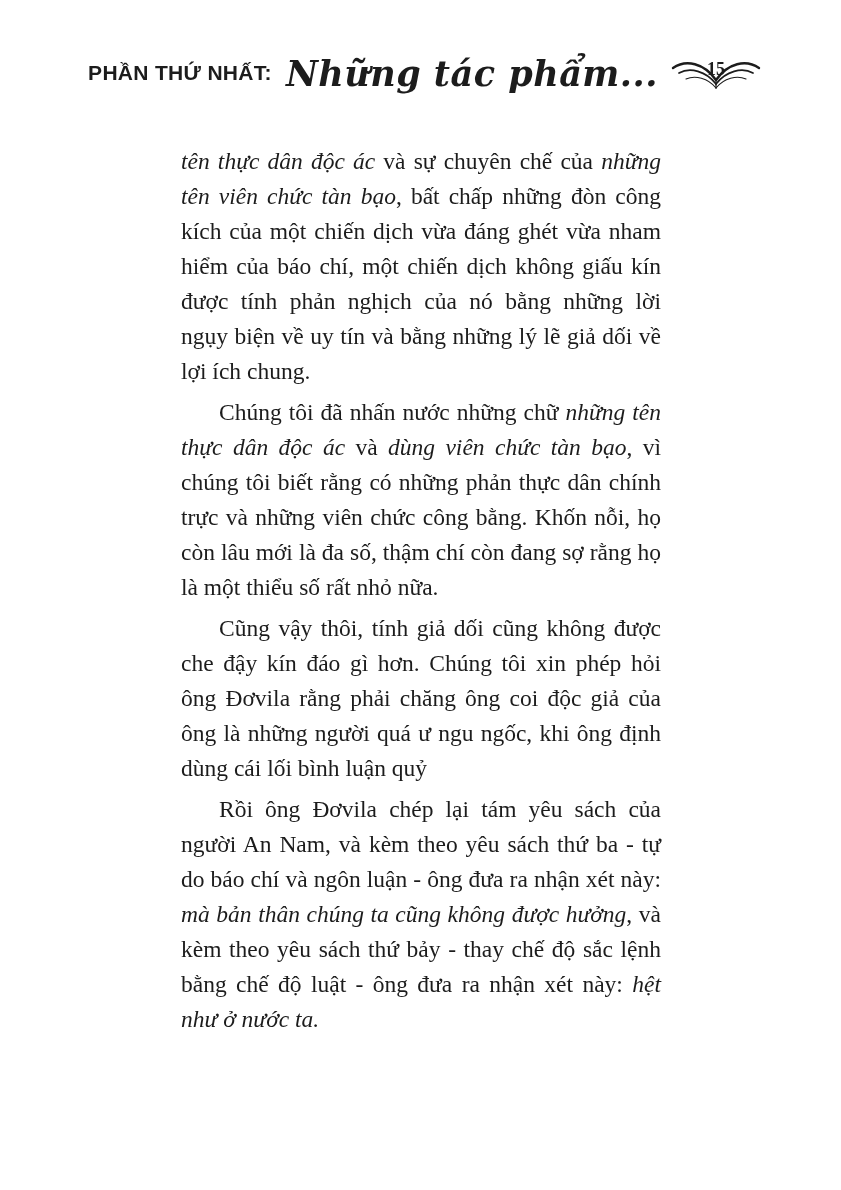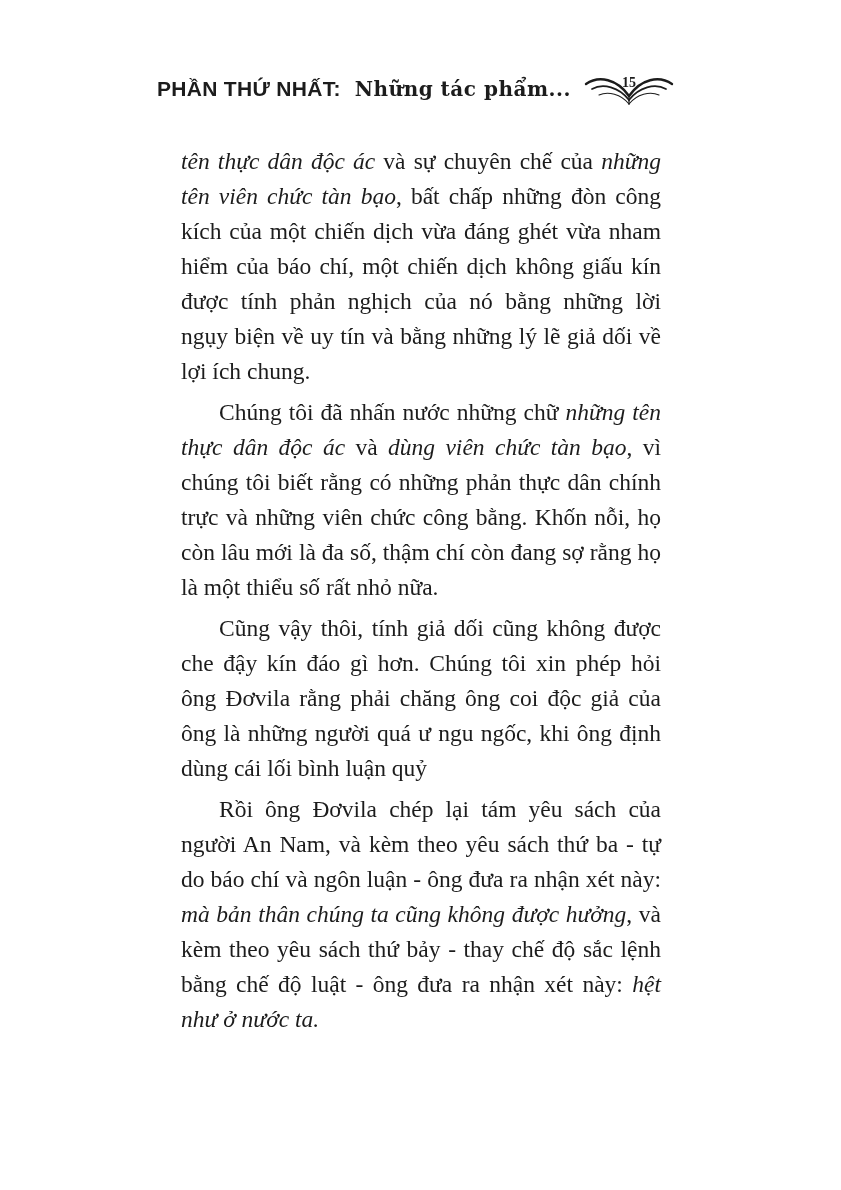--- a/index.html
+++ b/index.html
@@ -13,37 +13,38 @@
     height: 1190px;
     margin: 0 auto;
     background: #ffffff;
     color: #1c1c1c;
     overflow: hidden;
     font-family: "Liberation Serif", serif;
   }
   .page-header {
     position: absolute;
     left: 175px;
-    top: 66px;
+    top: 50px;
     width: 500px;
     display: flex;
     align-items: center;
-    justify-content: flex-end;
+    justify-content: center;
     white-space: nowrap;
   }
   .part-label {
     font-family: "Liberation Sans", sans-serif;
     font-weight: 700;
     font-size: 21px;
     letter-spacing: 0.3px;
   }
   .part-title {
     font-family: "DejaVu Serif", serif;
+    font-style: italic;
     font-weight: 600;
-    font-size: 20px;
+    font-size: 35px;
     margin-left: 14px;
     letter-spacing: 0.5px;
   }
   .book-mark {
     position: relative;
     width: 92px;
     height: 46px;
     margin-left: 12px;
     flex: 0 0 auto;
   }
@@ -52,21 +53,21 @@
     left: 0;
     top: 0;
   }
   .page-num {
     position: absolute;
     left: 50%;
     top: 9px;
     transform: translateX(-50%);
     font-family: "Liberation Serif", serif;
     font-weight: 700;
-    font-size: 14px;
+    font-size: 18px;
     color: #1c1c1c;
   }
   .body-text {
     position: absolute;
     left: 175px;
     top: 138px;
     width: 492px;
     font-size: 23.5px;
     line-height: 35px;
     text-align: justify;

